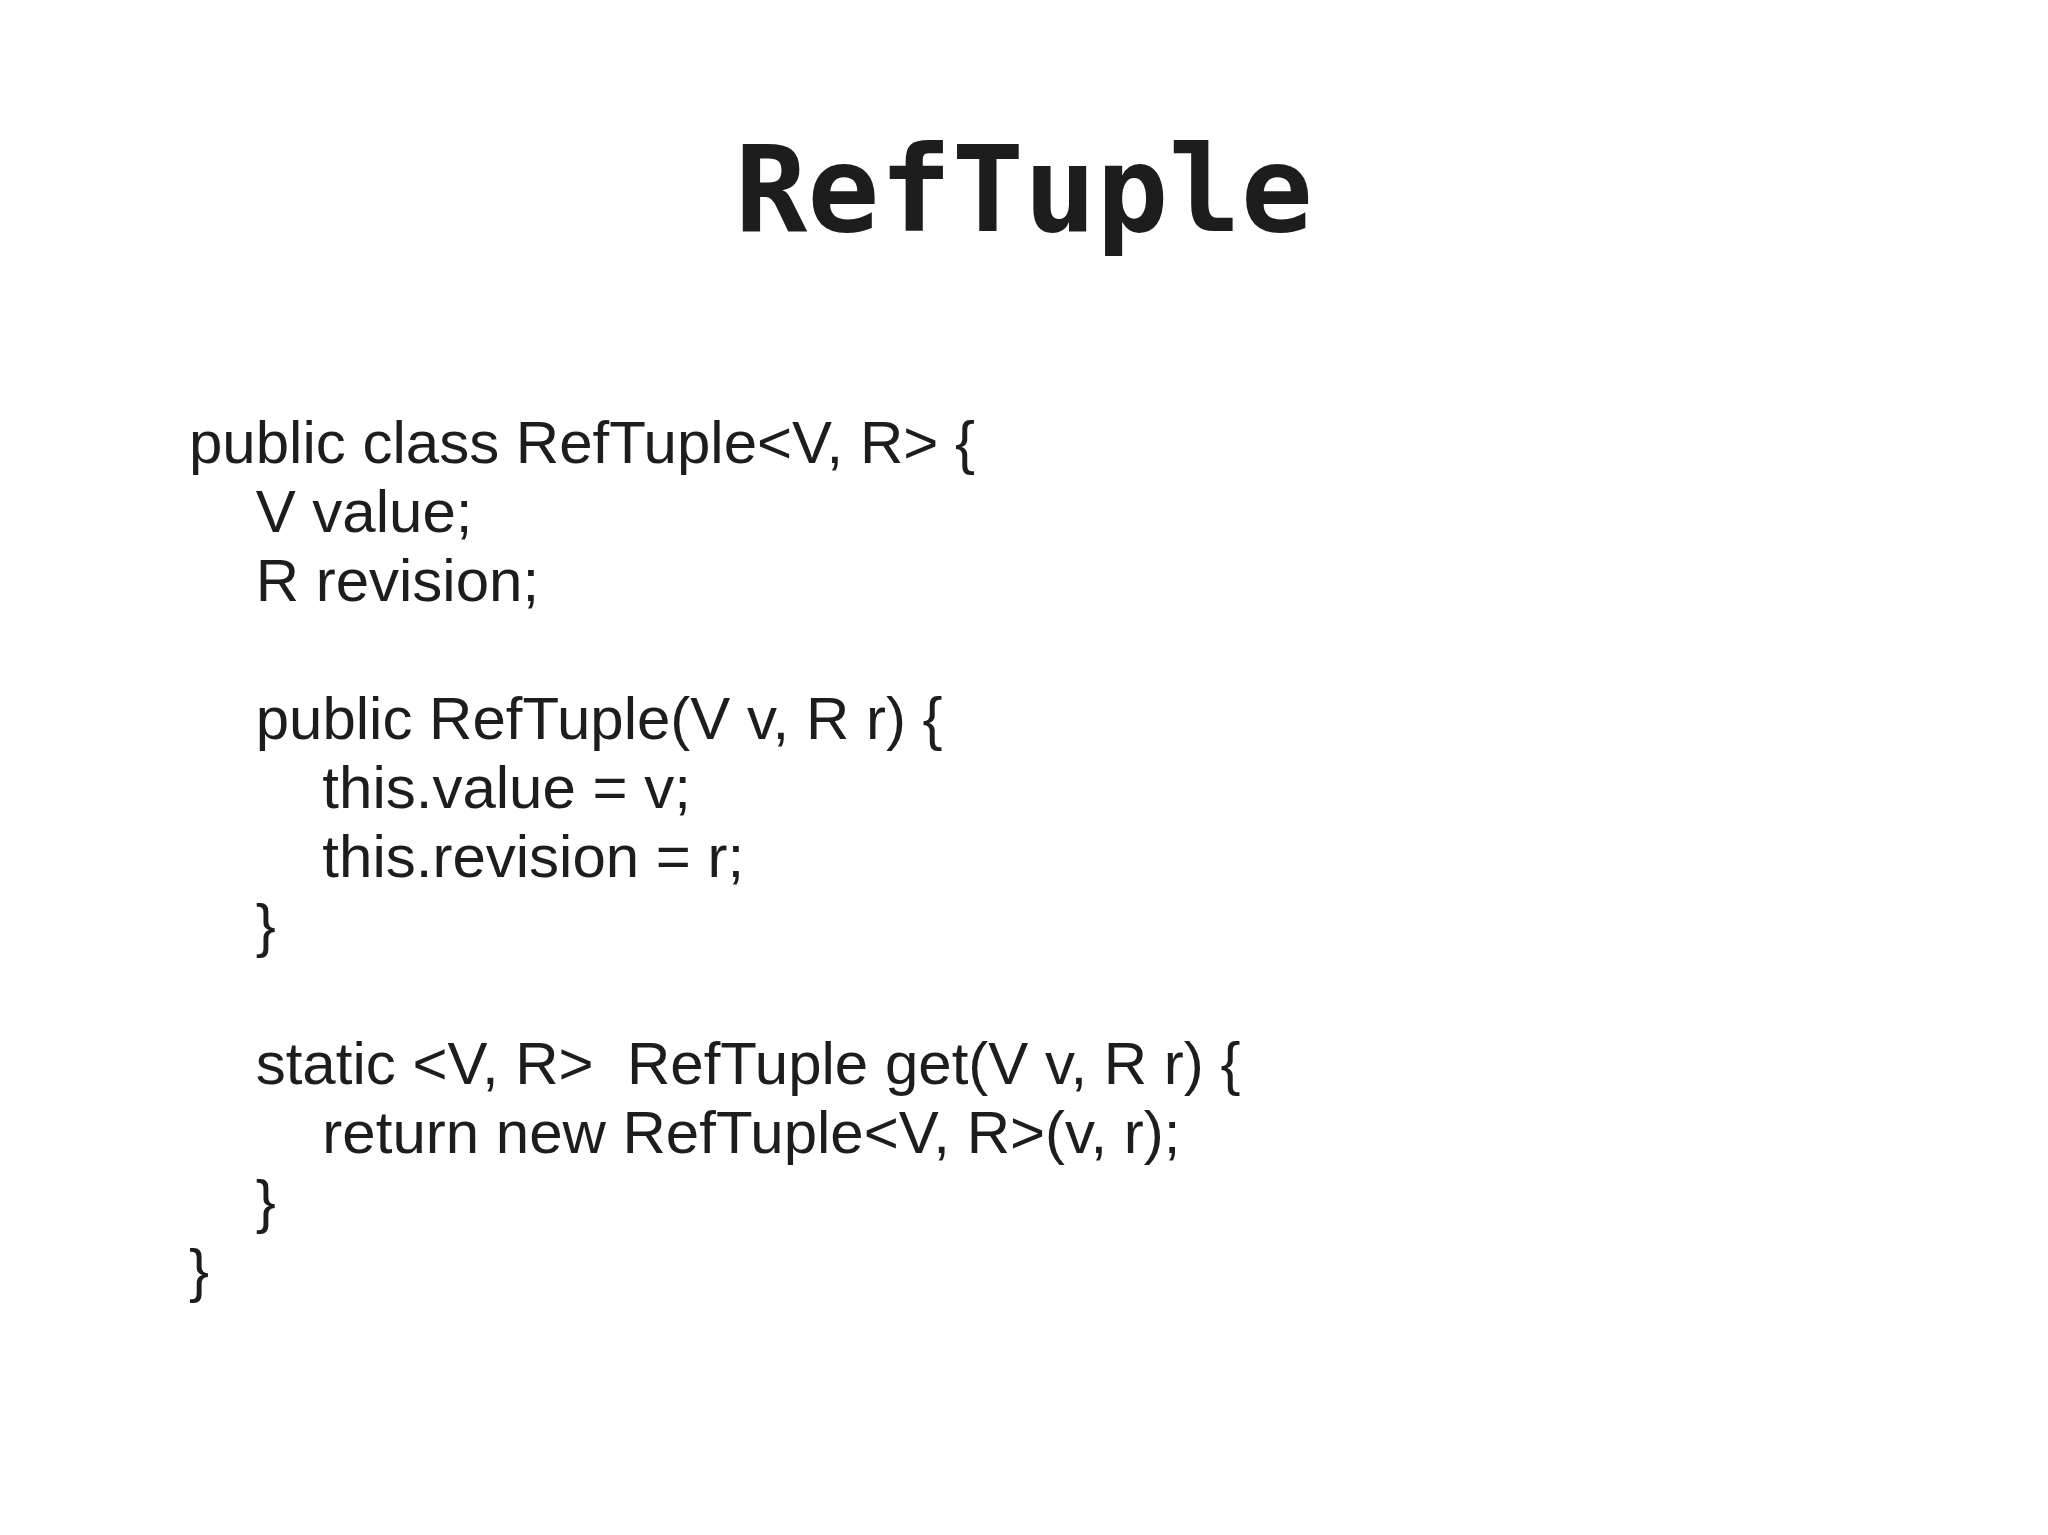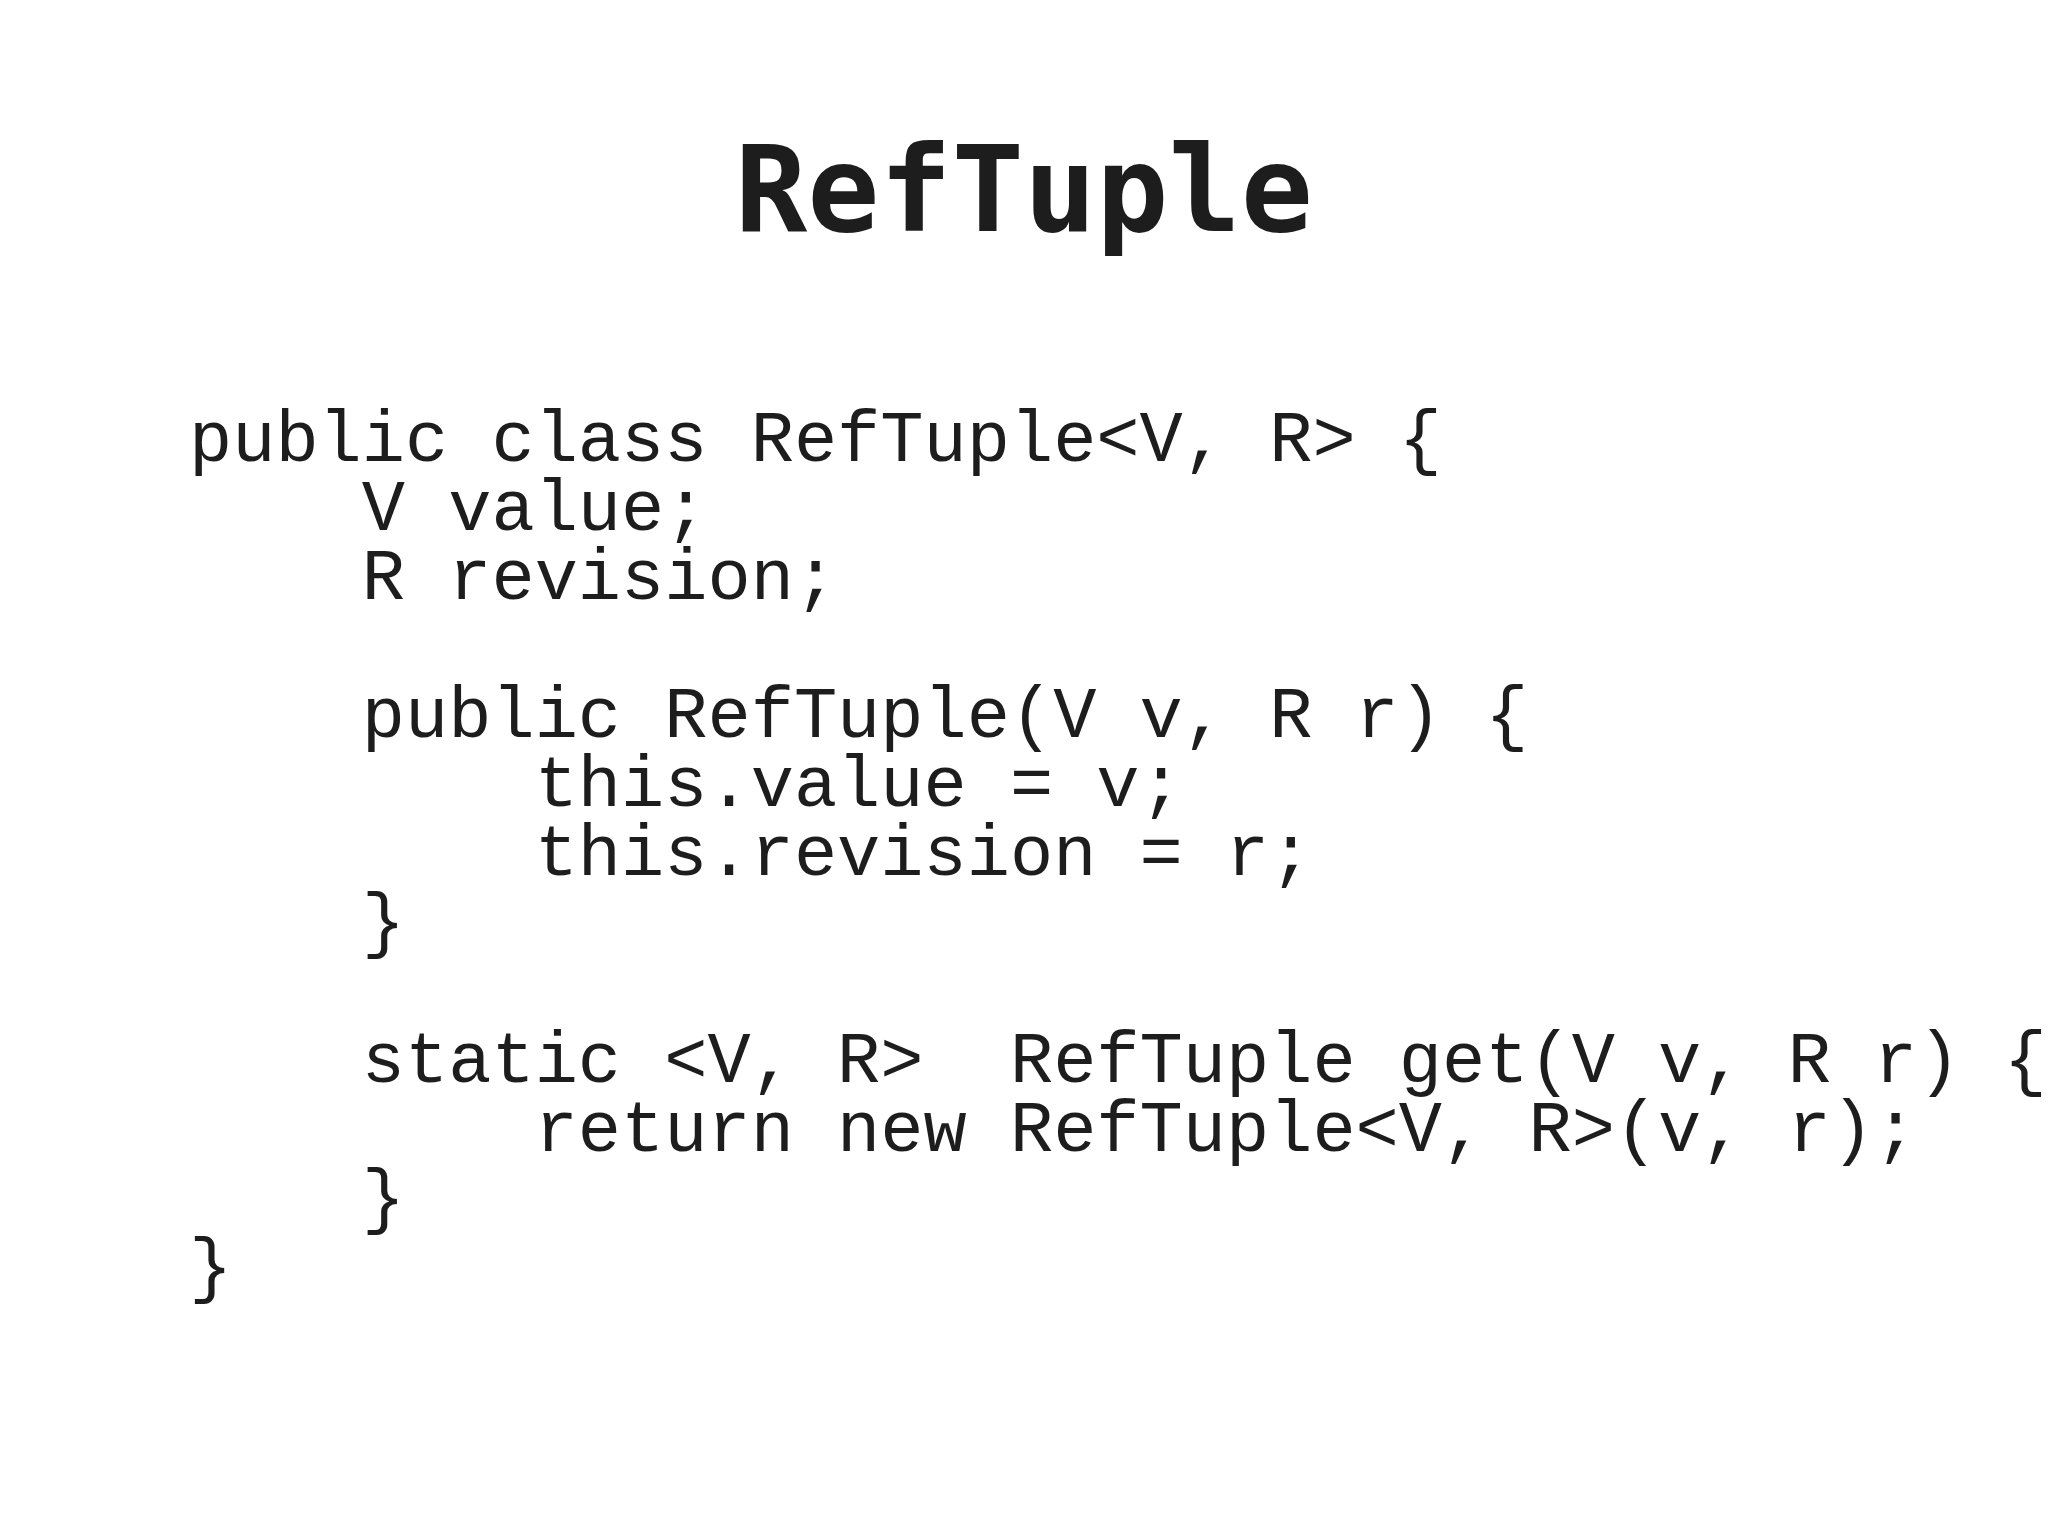--- a/index.html
+++ b/index.html
@@ -31,22 +31,22 @@
     font-weight: bold;
     font-size: 120px;
     line-height: 1;
     letter-spacing: 0;
     color: var(--fg);
   }
   .code {
     position: absolute;
     top: 408px;
     left: 189px;
-    font-family: Liberation Mono, monospace;
-    font-size: 72px;
+    font-family: Liberation Sans, sans-serif;
+    font-size: 60px;
     line-height: 69px;
     white-space: pre;
     color: var(--fg);
   }
 </style>
 </head>
 <body>
 
 <div class="slide">
   <h1 class="title">RefTuple</h1>

